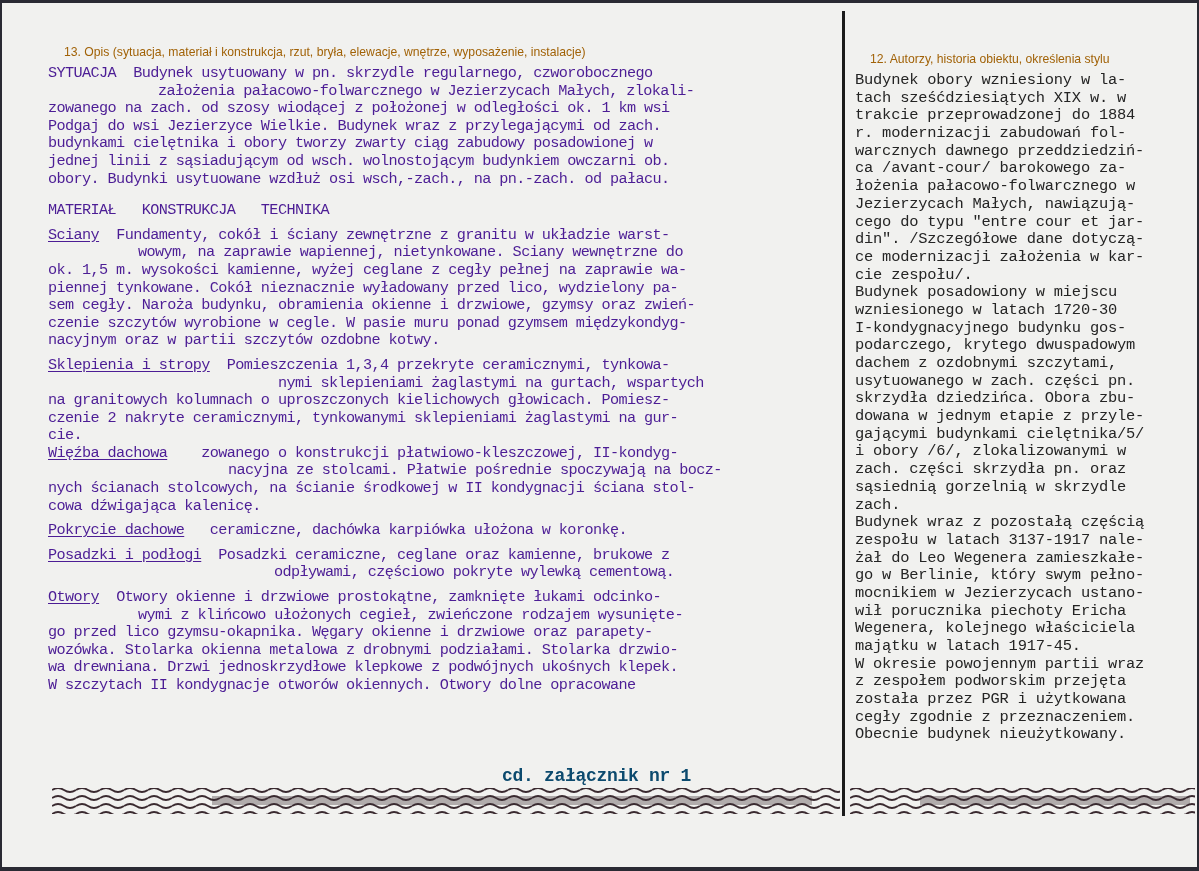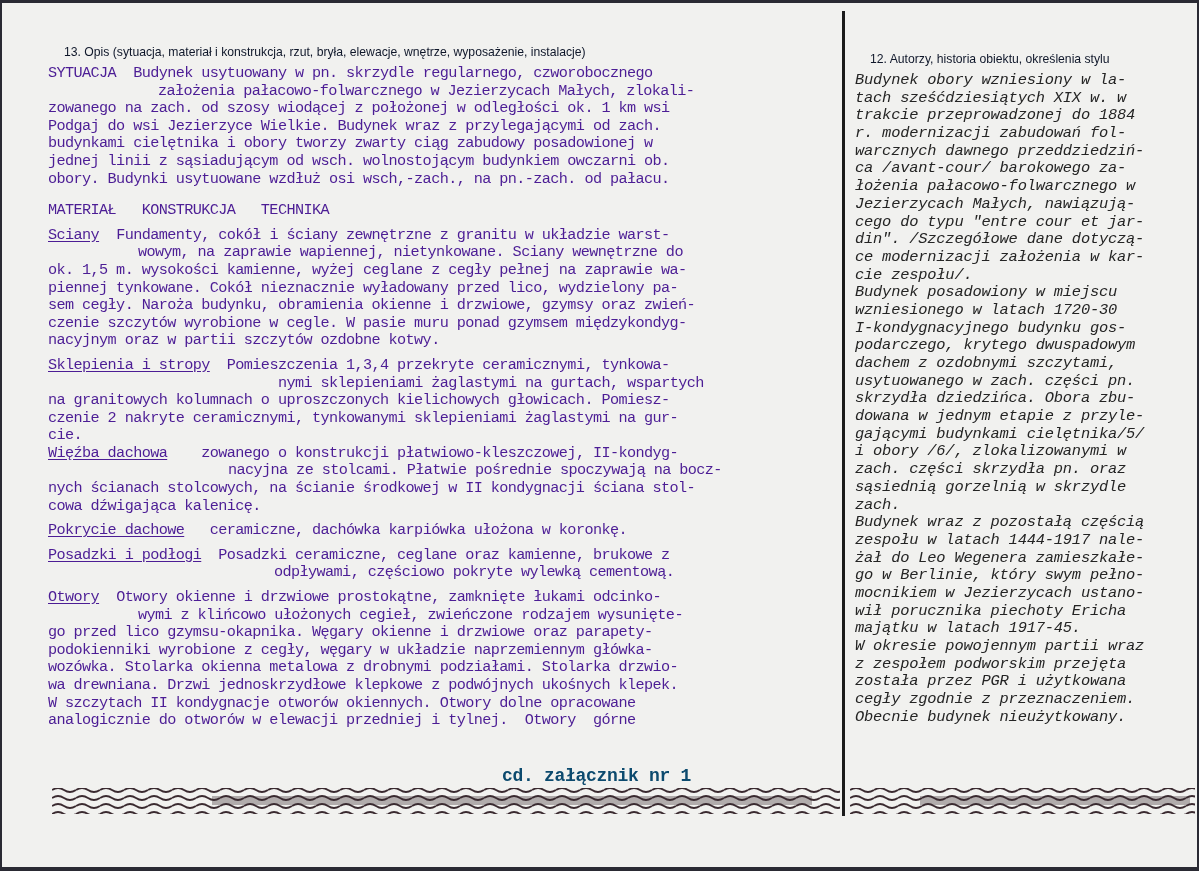--- a/index.html
+++ b/index.html
@@ -11,32 +11,32 @@
   .page {
     position: absolute; left: 2px; top: 3px; width: 1195px; height: 864px;
     background: #f1f1ef; overflow: hidden;
   }
   .divider {
     position: absolute; left: 840px; top: 8px; width: 3px; height: 805px;
     background: #1b1b1b;
   }
   .hdr {
     position: absolute; font-family: "Liberation Sans", "DejaVu Sans", sans-serif;
-    font-size: 12.2px; color: #0f172a; letter-spacing: 0px; white-space: nowrap;
+    font-size: 12.2px; color: #a16207; letter-spacing: 0px; white-space: nowrap;
   }
   .col-left {
     position: absolute; left: 46px; top: 62px; width: 790px;
     font-size: 15.2px; line-height: 17.6px; color: #4c1d95; letter-spacing: -0.6px;
   }
   .col-right {
     position: absolute; left: 853px; top: 69px; width: 340px;
     font-size: 15.4px; line-height: 17.7px; color: #242424; letter-spacing: -0.2px;
   }
   .line { white-space: pre; height: 17.6px; }
-  .col-right .line { height: 17.7px; font-style: italic; }
+  .col-right .line { height: 17.7px; }
   .ind { padding-left: 110px; }
   .u { text-decoration: underline; text-underline-offset: 2px; }
   .gap { height: 7px; }
   .gap-l { height: 14px; }
   .foot {
     position: absolute; left: 500px; top: 763px; font-size: 18px; color: #0c4a6e;
     white-space: pre; letter-spacing: -0.3px; font-weight: bold;
   }
   .band { position: absolute; top: 783px; height: 30px; }
 </style>
@@ -104,25 +104,23 @@
       <div class="line"><span class="u">Posadzki i podłogi</span><span>  </span><span>Posadzki ceramiczne, ceglane oraz kamienne, brukowe z</span></div>
       <div class="line" style="padding-left:226px">odpływami, częściowo pokryte wylewką cementową.</div>
     </div>
 
     <div class="gap"></div>
 
     <div>
       <div class="line"><span class="u">Otwory</span><span>  </span><span>Otwory okienne i drzwiowe prostokątne, zamknięte łukami odcinko-</span></div>
       <div class="line" style="padding-left:90px">wymi z klińcowo ułożonych cegieł, zwieńczone rodzajem wysunięte-</div>
       <div class="line">go przed lico gzymsu-okapnika. Węgary okienne i drzwiowe oraz parapety-</div>
-      <div class="line">podokienniki wyrobione z cegły, węgary w układzie naprzemiennym główka-</div>
       <div class="line">wozówka. Stolarka okienna metalowa z drobnymi podziałami. Stolarka drzwio-</div>
       <div class="line">wa drewniana. Drzwi jednoskrzydłowe klepkowe z podwójnych ukośnych klepek.</div>
       <div class="line">W szczytach II kondygnacje otworów okiennych. Otwory dolne opracowane</div>
-      <div class="line">analogicznie do otworów w elewacji przedniej i tylnej.  Otwory  górne</div>
     </div>
   </div>
 
   <div class="foot">cd. załącznik nr 1</div>
 
   <div class="hdr" style="left:868px; top:49px;">12. Autorzy, historia obiektu, określenia stylu</div>
 
   <div class="col-right" id="right-body">
       <div class="line">Budynek obory wzniesiony w la-</div>
       <div class="line">tach sześćdziesiątych XIX w. w</div>
@@ -143,25 +141,26 @@
       <div class="line">dachem z ozdobnymi szczytami,</div>
       <div class="line">usytuowanego w zach. części pn.</div>
       <div class="line">skrzydła dziedzińca. Obora zbu-</div>
       <div class="line">dowana w jednym etapie z przyle-</div>
       <div class="line">gającymi budynkami cielętnika/5/</div>
       <div class="line">i obory /6/, zlokalizowanymi w</div>
       <div class="line">zach. części skrzydła pn. oraz</div>
       <div class="line">sąsiednią gorzelnią w skrzydle</div>
       <div class="line">zach.</div>
       <div class="line">Budynek wraz z pozostałą częścią</div>
-      <div class="line">zespołu w latach 1444-1917 nale-</div>
+      <div class="line">zespołu w latach 3137-1917 nale-</div>
       <div class="line">żał do Leo Wegenera zamieszkałe-</div>
       <div class="line">go w Berlinie, który swym pełno-</div>
       <div class="line">mocnikiem w Jezierzycach ustano-</div>
       <div class="line">wił porucznika piechoty Ericha</div>
+      <div class="line">Wegenera, kolejnego właściciela</div>
       <div class="line">majątku w latach 1917-45.</div>
       <div class="line">W okresie powojennym partii wraz</div>
       <div class="line">z zespołem podworskim przejęta</div>
       <div class="line">została przez PGR i użytkowana</div>
       <div class="line">cegły zgodnie z przeznaczeniem.</div>
       <div class="line">Obecnie budynek nieużytkowany.</div>
     </div>
 
   <svg class="band" style="left:50px; width:788px;" viewBox="0 0 788 30" preserveAspectRatio="none">
     <defs>

